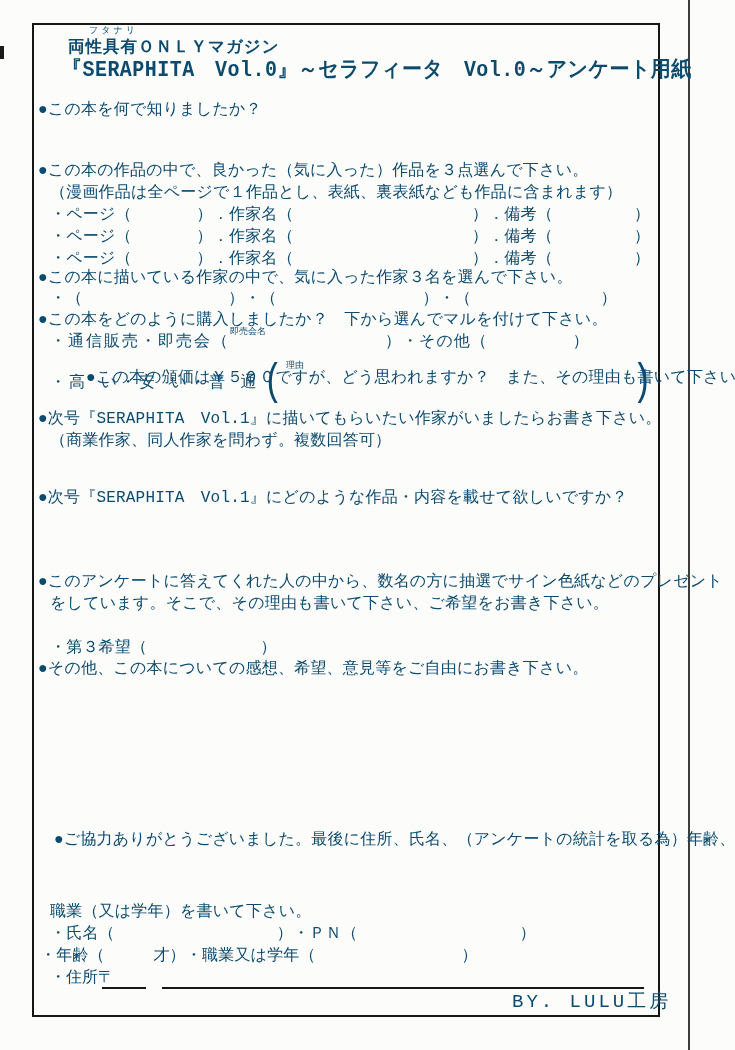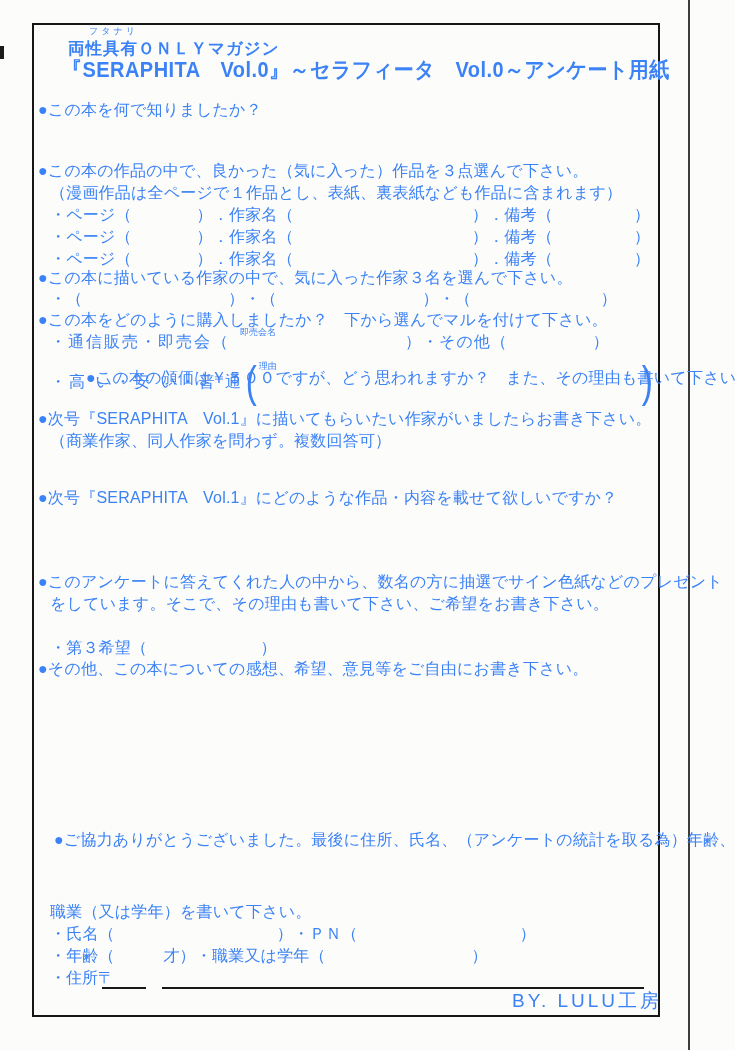--- a/index.html
+++ b/index.html
@@ -1,21 +1,21 @@
 <!DOCTYPE html>
 <html><head>
 <meta charset="utf-8">
 <style>
   html,body{margin:0;padding:0;background:#ffffff;}
   .page{
     position:relative;
     width:735px;height:1050px;
     background:#fcfcfa;
-    color:#3b82f6;
-    font-family:Liberation Sans, sans-serif;
+    color:#0c4a6e;
+    font-family:Liberation Mono, monospace;
     overflow:hidden;
   }
   .form-border{
     position:absolute;
     left:32px;top:23px;width:624px;height:990px;
     border:2.5px solid #161616;
   }
   .scan-vline{
     position:absolute;
     left:688px;top:0;width:2px;height:1050px;
@@ -45,34 +45,34 @@
   
   .p-q1   {left:38px;top:99px;}
   .p-q2l1 {left:38px;top:160px;}
   .p-q2l2 {left:50px;top:182px;}
   .p-q2r1 {left:50px;top:204px;}
   .p-q2r2 {left:50px;top:226px;}
   .p-q2r3 {left:50px;top:248px;}
   .p-q3l1 {left:38px;top:267px;}
   .p-q3r  {left:50px;top:288px;}
   .p-q4l1 {left:38px;top:309px;}
-  .p-q4r  {left:50px;top:331px;gap:10px;}
+  .p-q4r  {left:50px;top:331px;}
   .p-q5l1 {left:38px;top:367px;margin-left:48px;}
   .p-q6l1 {left:38px;top:408px;}
   .p-q6l2 {left:50px;top:430px;}
   .p-q7l1 {left:38px;top:487px;}
   .p-q8l1 {left:38px;top:571px;}
   .p-q8l2 {left:50px;top:593px;}
   .p-q8r1 {left:50px;top:615px;}
   .p-q8r2 {left:50px;top:637px;}
   .p-q9l1 {left:38px;top:658px;}
   .p-q10l1{left:38px;top:829px;margin-left:16px;}
   .p-q10l2{left:50px;top:901px;}
   .p-q10r1{left:50px;top:923px;}
-  .p-q10r2{left:50px;top:945px;}
+  .p-q10r2{left:40px;top:945px;}
 
   .sup-label{
     font-size:9px;line-height:10px;
     vertical-align:top;
     position:relative;top:-4px;
     letter-spacing:0;
     white-space:pre;
   }
   .q4-row{display:flex;align-items:flex-start;}
   .q4-prefix{letter-spacing:2px;white-space:pre;}

